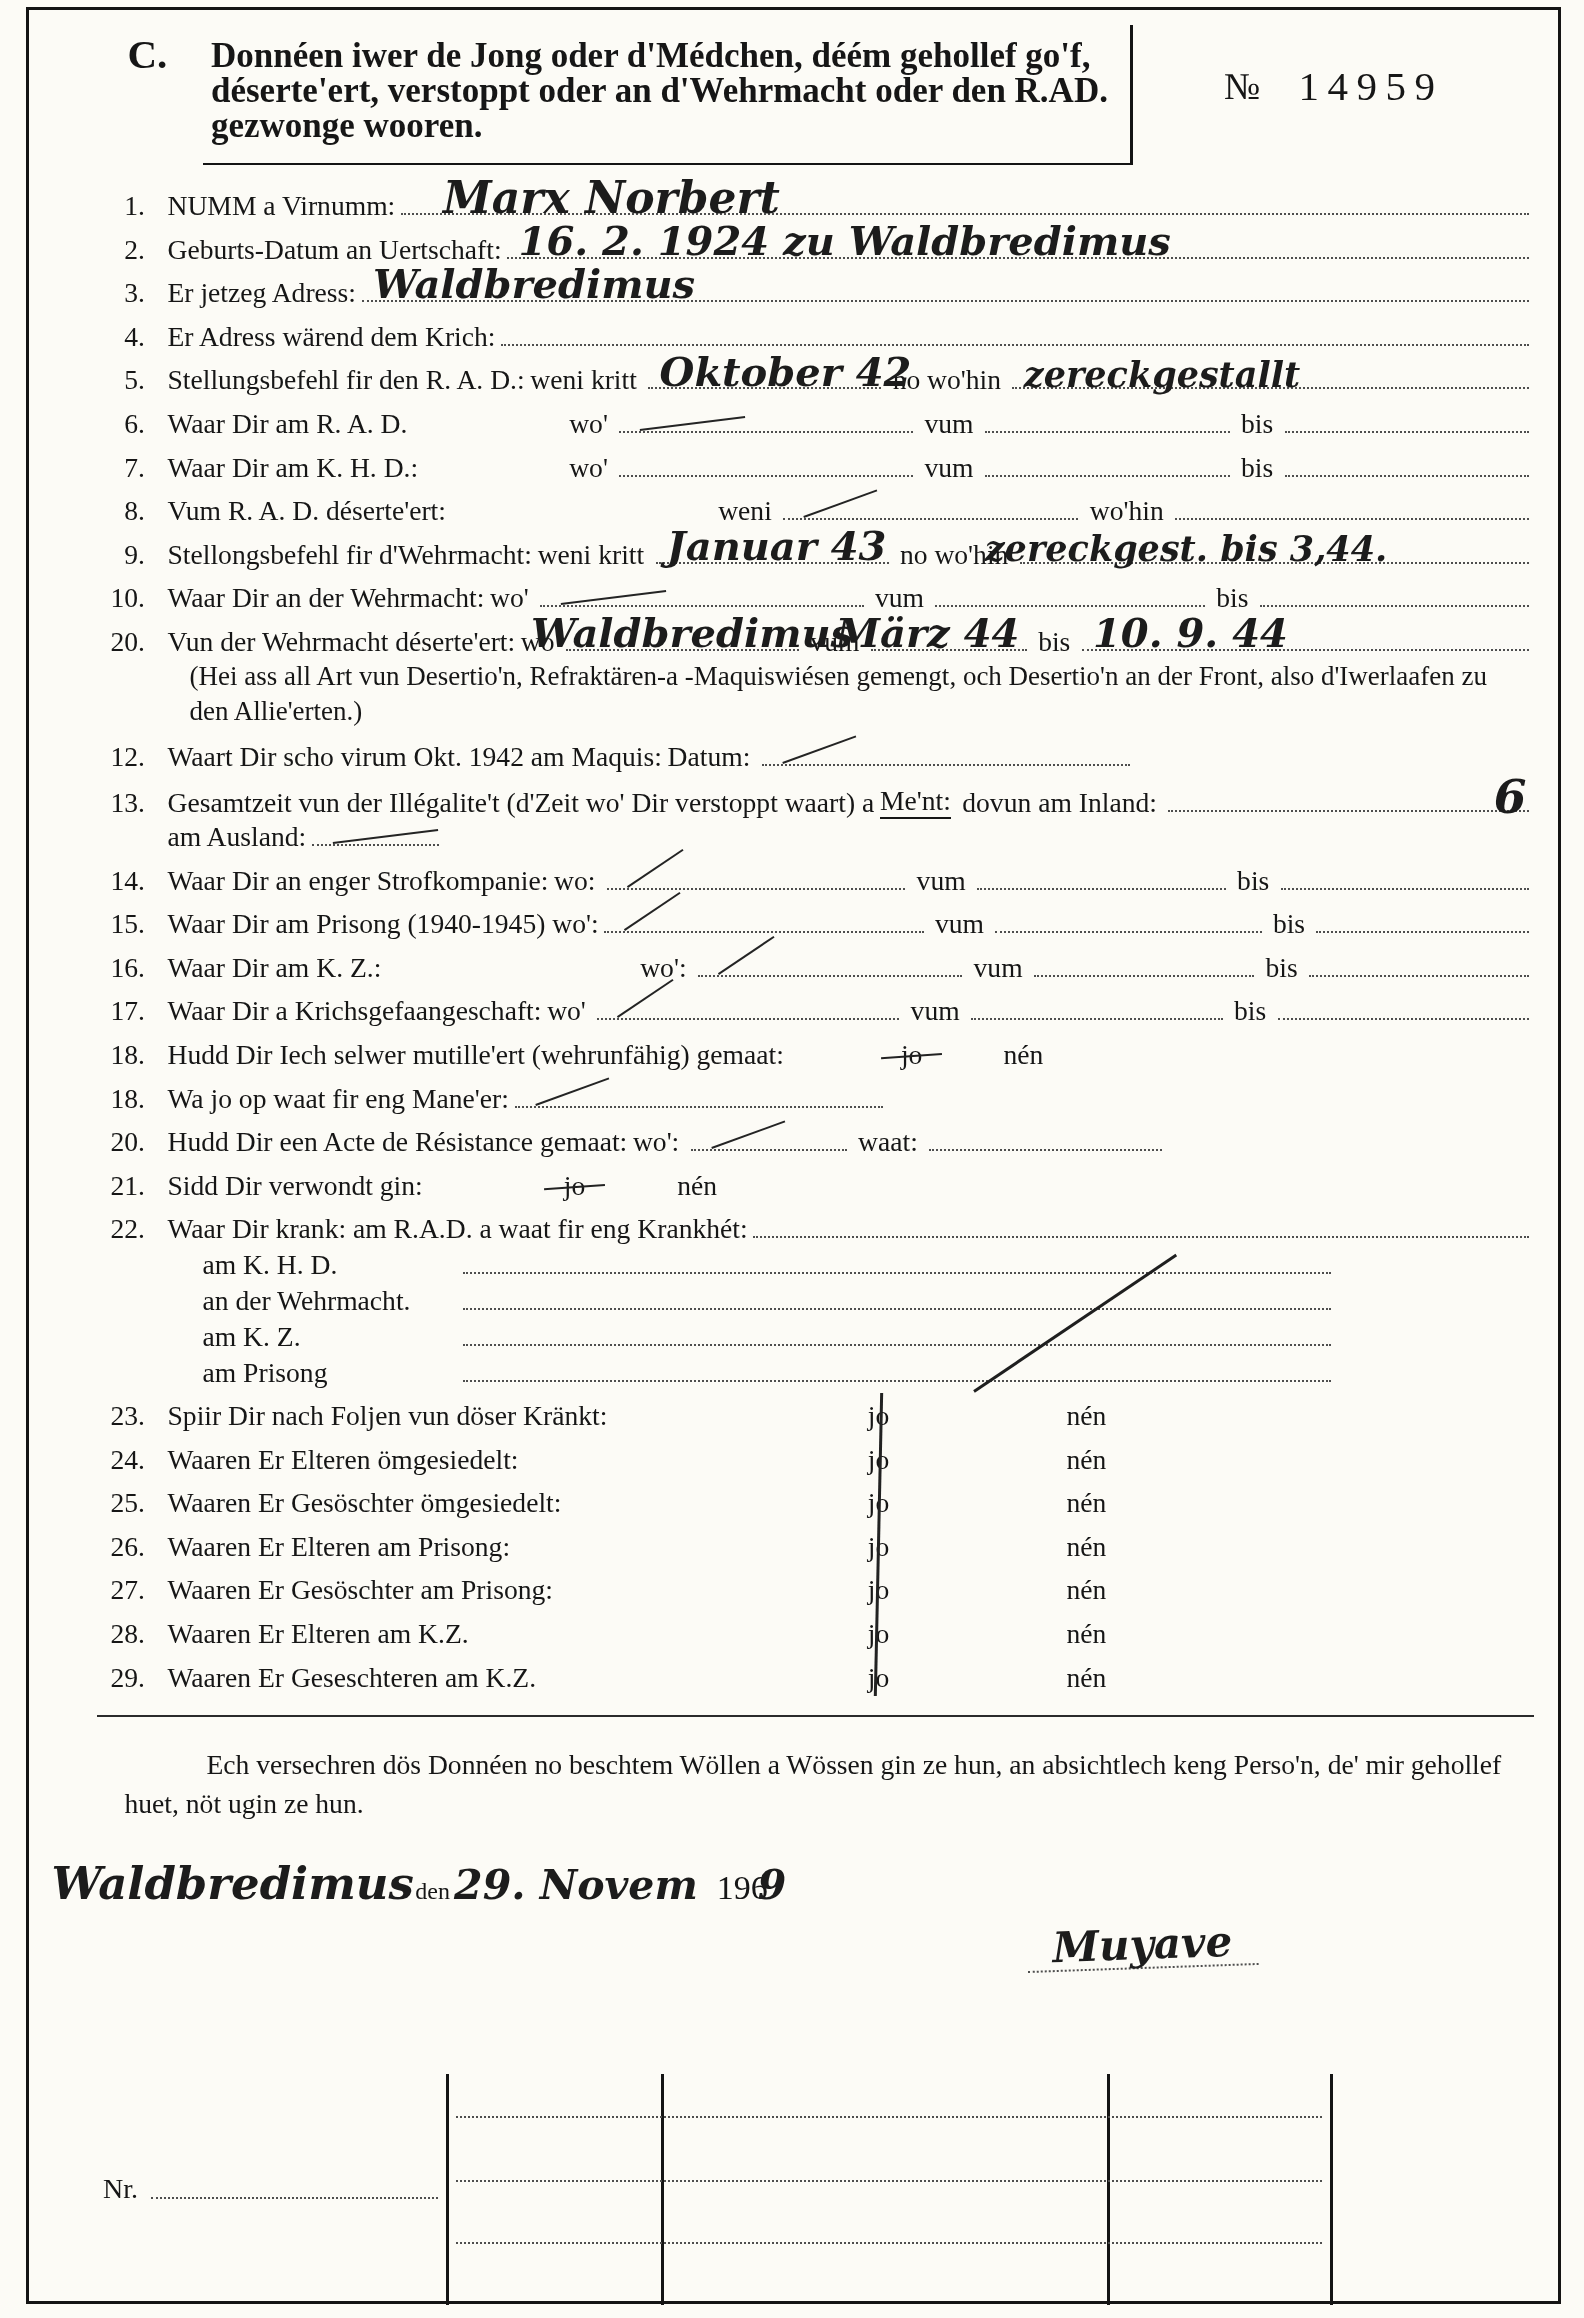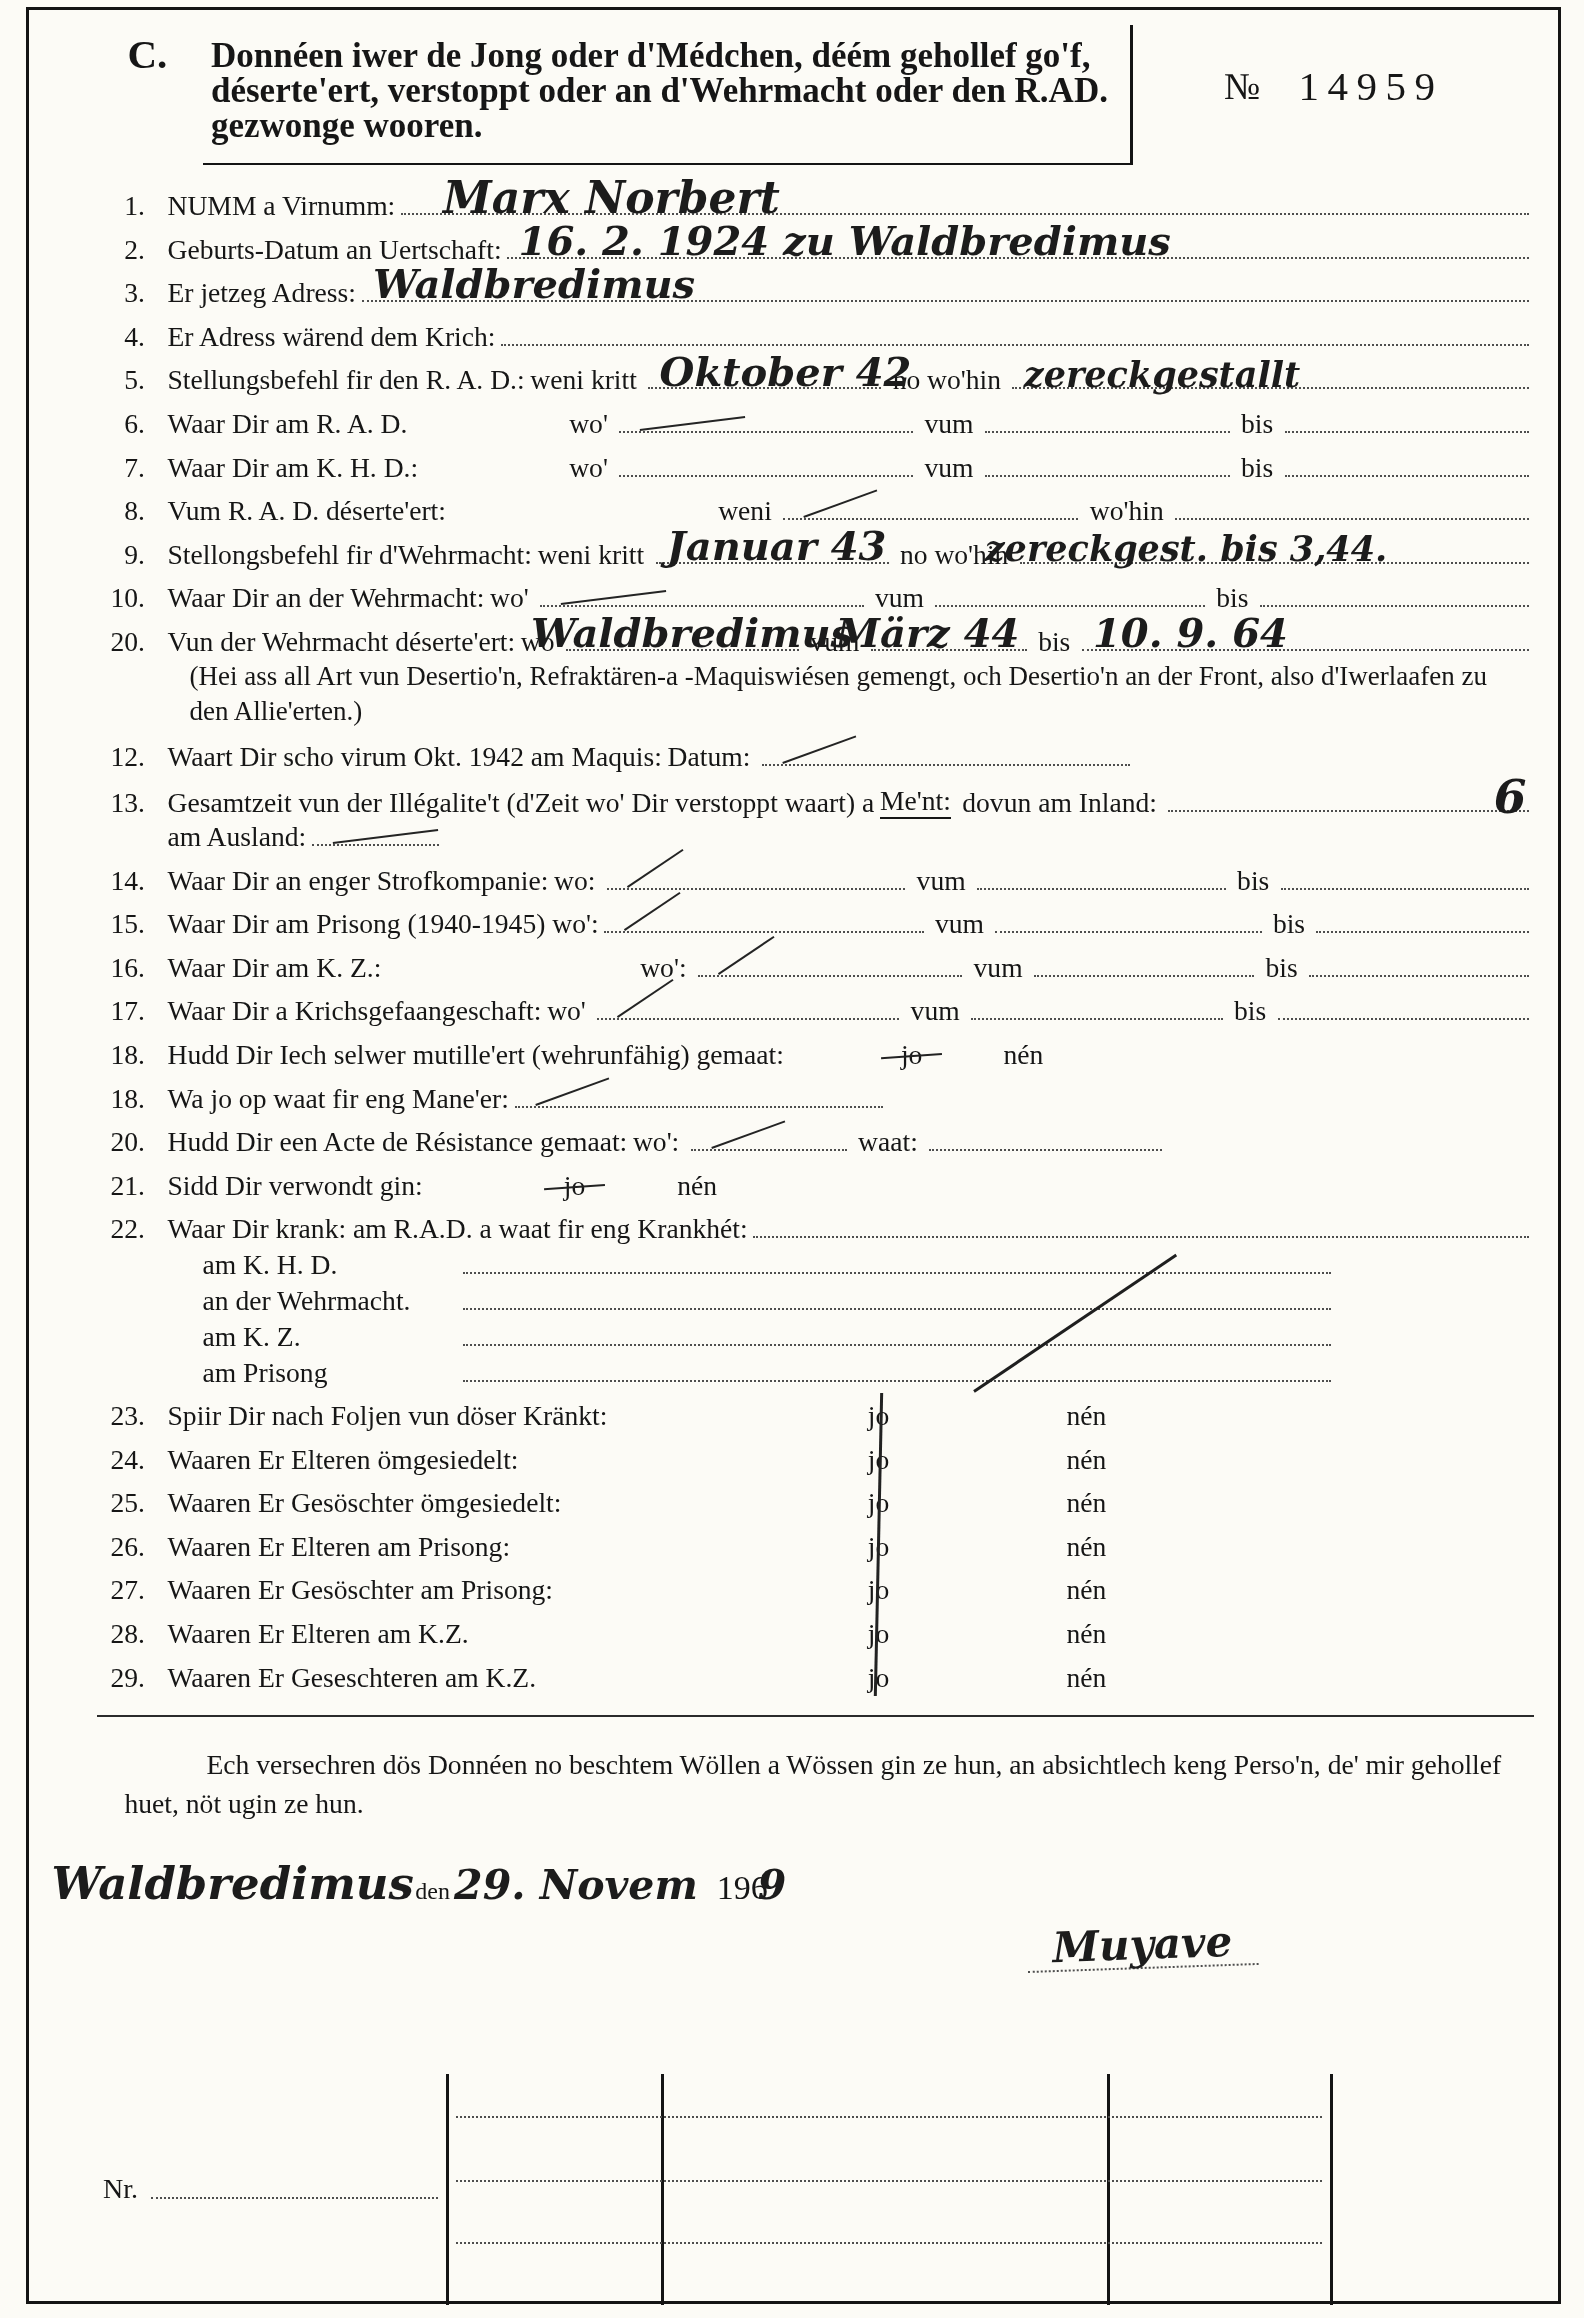--- a/index.html
+++ b/index.html
@@ -269,21 +269,21 @@
           <span class="word">wo</span>
           <span class="ld w330">
             <span class="hw big shift">Waldbredimus</span>
           </span>
           <span class="word">vum</span>
           <span class="ld w220">
             <span class="hw big shift">März 44</span>
           </span>
           <span class="word">bis</span>
           <span class="ld">
-            <span class="hw big">10. 9. 64</span>
+            <span class="hw big">10. 9. 44</span>
           </span>
         </div>
         <div class="note">(Hei ass all Art vun Desertio'n, Refraktären-a -Maquiswiésen gemengt, och Desertio'n an der Front, also d'Iwerlaafen zu den Allie'erten.)</div>
       </div>
 
       <div class="row">
         <span class="num">12.</span>
         <span class="lbl">Waart Dir scho virum Okt. 1942 am Maquis:</span>
         <span class="word">Datum:</span>
         <span class="ld w520">

